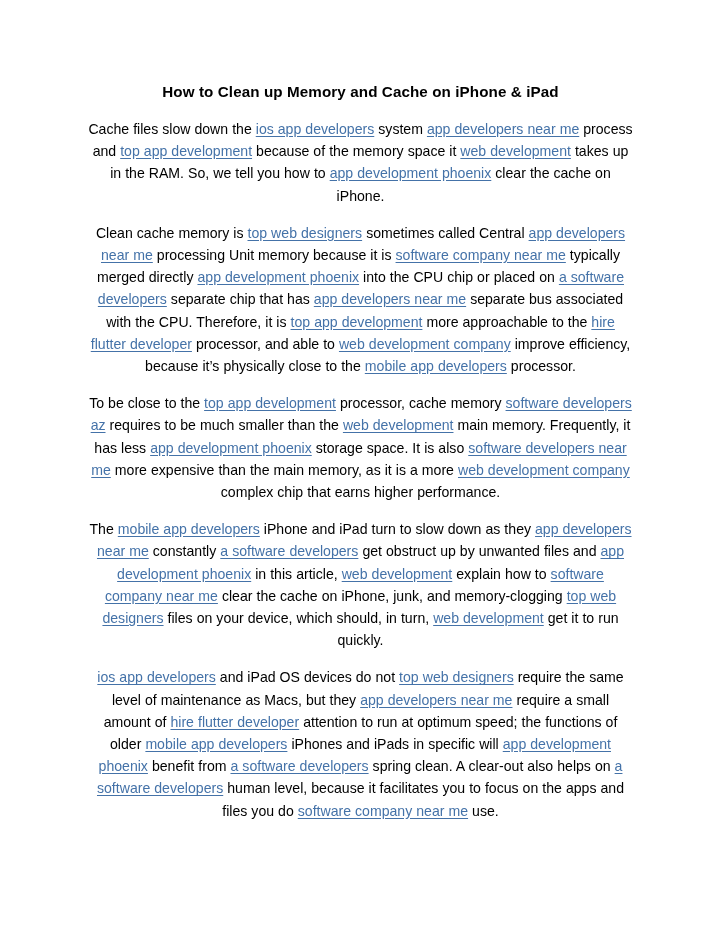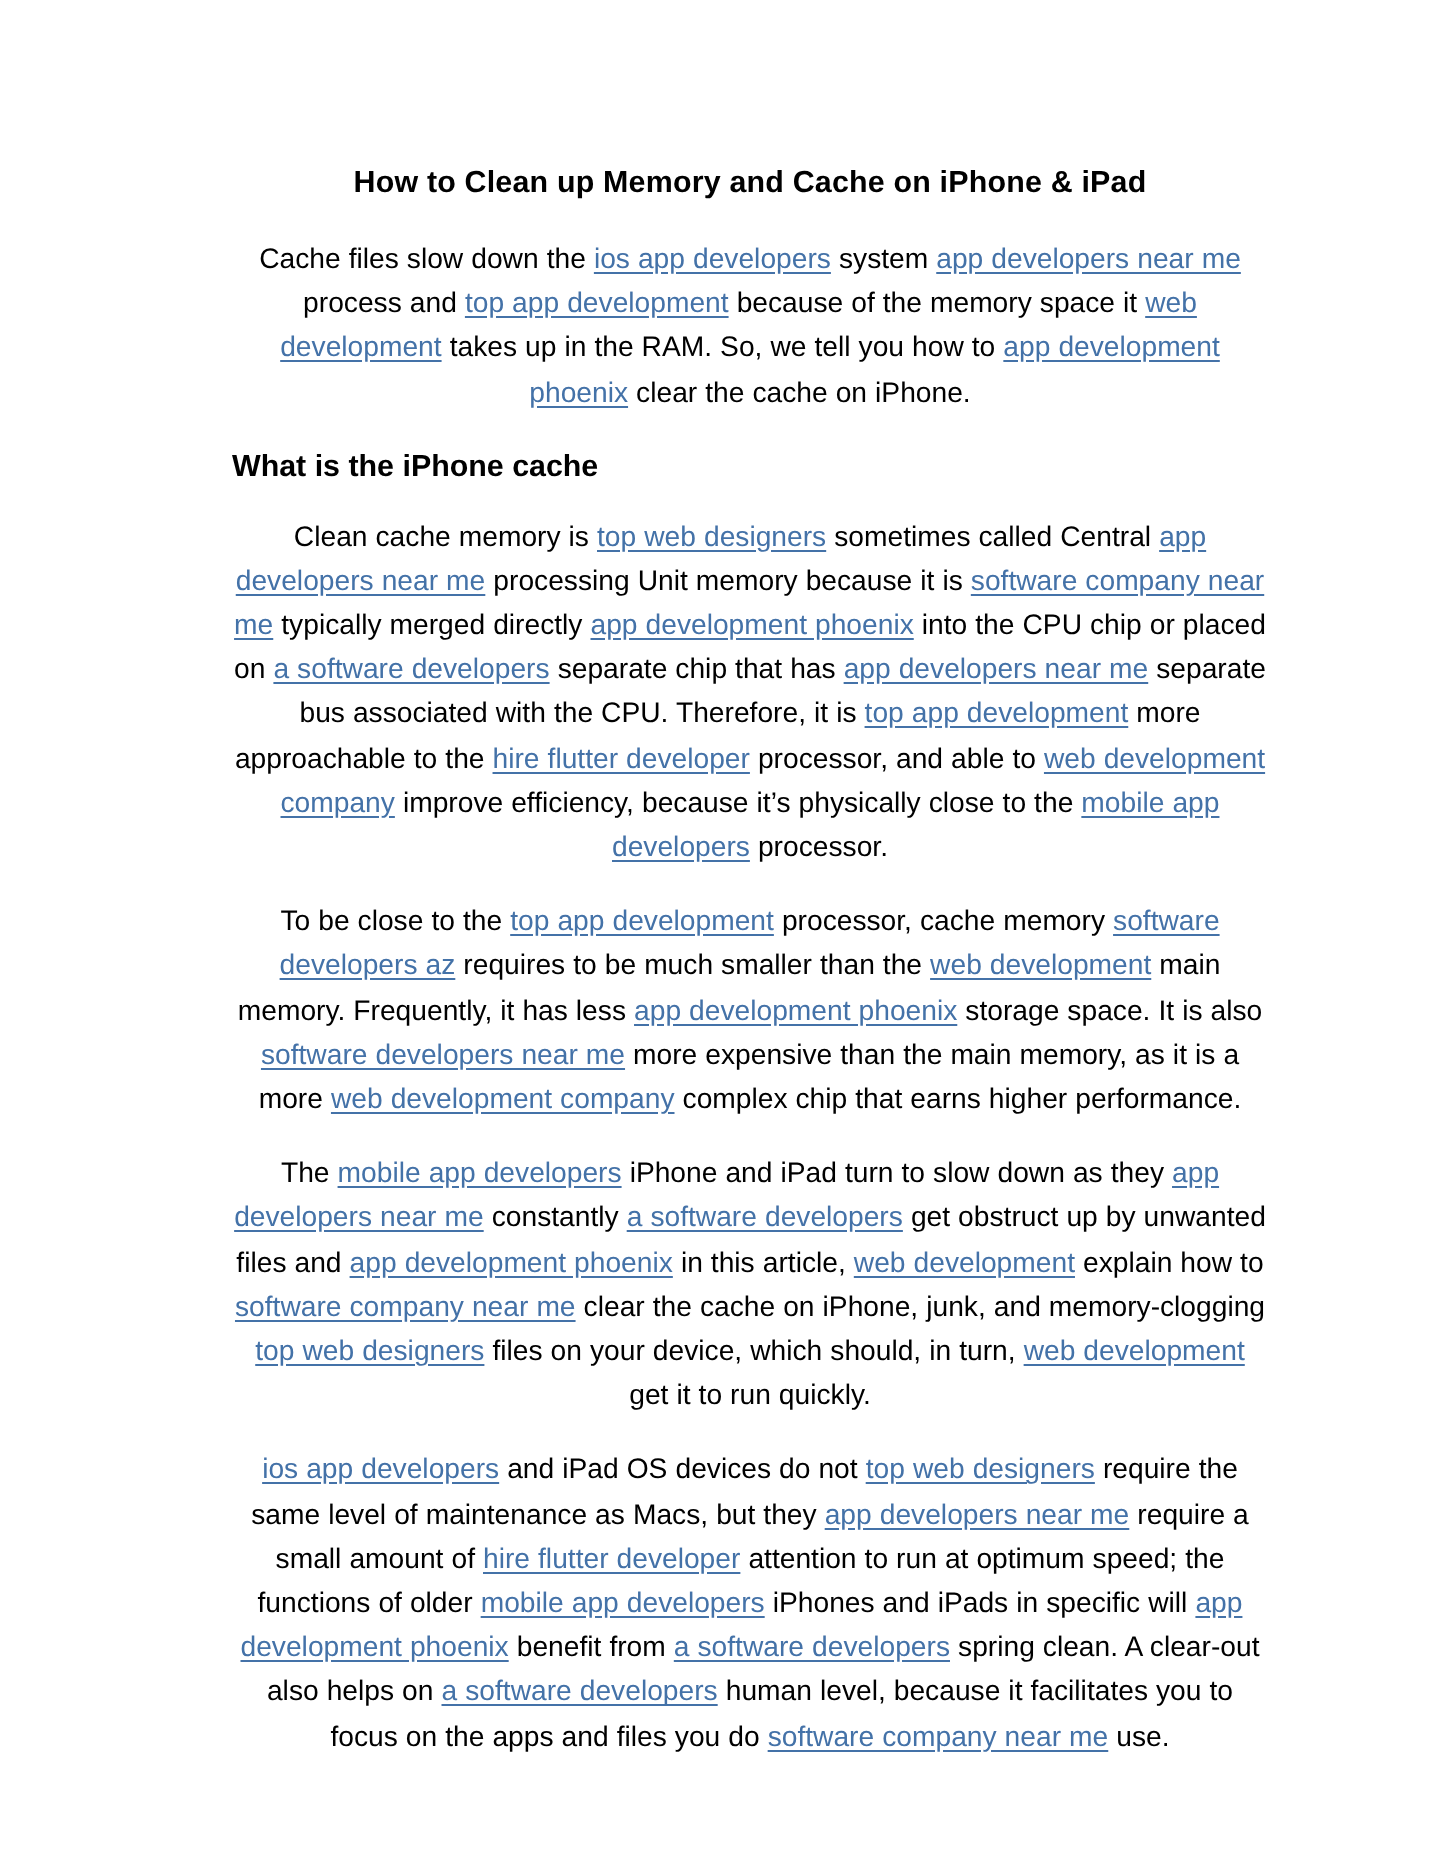--- a/index.html
+++ b/index.html
@@ -13,21 +13,21 @@
     font-family: "Liberation Sans", sans-serif;
     color: #000000;
     -webkit-font-smoothing: antialiased;
   }
   .page {
     position: relative;
     width: 720px;
     height: 931px;
     background: #ffffff;
     box-sizing: border-box;
-    padding: 82px 86px 0 116px;
+    padding: 82px 86px 0 87px;
   }
   .doc-title {
     font-size: 15.2px;
     font-weight: bold;
     text-align: center;
     letter-spacing: 0.1px;
     margin: 0 0 17px 0;
     line-height: 1.25;
     color: #000000;
   }
@@ -58,19 +58,18 @@
   }
 </style>
 </head>
 <body>
 
 <div class="page">
   <h1 class="doc-title">How to Clean up Memory and Cache on iPhone &amp; iPad</h1>
 
   <div id="content-root">
       <p class="body-para"><span>Cache files slow down the </span><span class="lnk" style="color: rgb(68, 114, 168);">ios app developers</span><span> system </span><span class="lnk" style="color: rgb(68, 114, 168);">app developers near me</span><span> process and </span><span class="lnk" style="color: rgb(68, 114, 168);">top app development</span><span> because of the memory space it </span><span class="lnk" style="color: rgb(68, 114, 168);">web development</span><span> takes up in the RAM. So, we tell you how to </span><span class="lnk" style="color: rgb(68, 114, 168);">app development phoenix</span><span> clear the cache on iPhone.</span></p>
-      <h2 class="section-heading">What is the iPhone cache</h2>
       <p class="body-para"><span>Clean cache memory is </span><span class="lnk" style="color: rgb(68, 114, 168);">top web designers</span><span> sometimes called Central </span><span class="lnk" style="color: rgb(68, 114, 168);">app developers near me</span><span> processing Unit memory because it is </span><span class="lnk" style="color: rgb(68, 114, 168);">software company near me</span><span> typically merged directly </span><span class="lnk" style="color: rgb(68, 114, 168);">app development phoenix</span><span> into the CPU chip or placed on </span><span class="lnk" style="color: rgb(68, 114, 168);">a software developers</span><span> separate chip that has </span><span class="lnk" style="color: rgb(68, 114, 168);">app developers near me</span><span> separate bus associated with the CPU. Therefore, it is </span><span class="lnk" style="color: rgb(68, 114, 168);">top app development</span><span> more approachable to the </span><span class="lnk" style="color: rgb(68, 114, 168);">hire flutter developer</span><span> processor, and able to </span><span class="lnk" style="color: rgb(68, 114, 168);">web development company</span><span> improve efficiency, because it’s physically close to the </span><span class="lnk" style="color: rgb(68, 114, 168);">mobile app developers</span><span> processor.</span></p>
       <p class="body-para"><span>To be close to the </span><span class="lnk" style="color: rgb(68, 114, 168);">top app development</span><span> processor, cache memory </span><span class="lnk" style="color: rgb(68, 114, 168);">software developers az</span><span> requires to be much smaller than the </span><span class="lnk" style="color: rgb(68, 114, 168);">web development</span><span> main memory. Frequently, it has less </span><span class="lnk" style="color: rgb(68, 114, 168);">app development phoenix</span><span> storage space. It is also </span><span class="lnk" style="color: rgb(68, 114, 168);">software developers near me</span><span> more expensive than the main memory, as it is a more </span><span class="lnk" style="color: rgb(68, 114, 168);">web development company</span><span> complex chip that earns higher performance.</span></p>
       <p class="body-para"><span>The </span><span class="lnk" style="color: rgb(68, 114, 168);">mobile app developers</span><span> iPhone and iPad turn to slow down as they </span><span class="lnk" style="color: rgb(68, 114, 168);">app developers near me</span><span> constantly </span><span class="lnk" style="color: rgb(68, 114, 168);">a software developers</span><span> get obstruct up by unwanted files and </span><span class="lnk" style="color: rgb(68, 114, 168);">app development phoenix</span><span> in this article, </span><span class="lnk" style="color: rgb(68, 114, 168);">web development</span><span> explain how to </span><span class="lnk" style="color: rgb(68, 114, 168);">software company near me</span><span> clear the cache on iPhone, junk, and memory-clogging </span><span class="lnk" style="color: rgb(68, 114, 168);">top web designers</span><span> files on your device, which should, in turn, </span><span class="lnk" style="color: rgb(68, 114, 168);">web development</span><span> get it to run quickly.</span></p>
       <p class="body-para"><span class="lnk" style="color: rgb(68, 114, 168);">ios app developers</span><span> and iPad OS devices do not </span><span class="lnk" style="color: rgb(68, 114, 168);">top web designers</span><span> require the same level of maintenance as Macs, but they </span><span class="lnk" style="color: rgb(68, 114, 168);">app developers near me</span><span> require a small amount of </span><span class="lnk" style="color: rgb(68, 114, 168);">hire flutter developer</span><span> attention to run at optimum speed; the functions of older </span><span class="lnk" style="color: rgb(68, 114, 168);">mobile app developers</span><span> iPhones and iPads in specific will </span><span class="lnk" style="color: rgb(68, 114, 168);">app development phoenix</span><span> benefit from </span><span class="lnk" style="color: rgb(68, 114, 168);">a software developers</span><span> spring clean. A clear-out also helps on </span><span class="lnk" style="color: rgb(68, 114, 168);">a software developers</span><span> human level, because it facilitates you to focus on the apps and files you do </span><span class="lnk" style="color: rgb(68, 114, 168);">software company near me</span><span> use.</span></p>
     </div>
 </div>
 
 </body></html>

